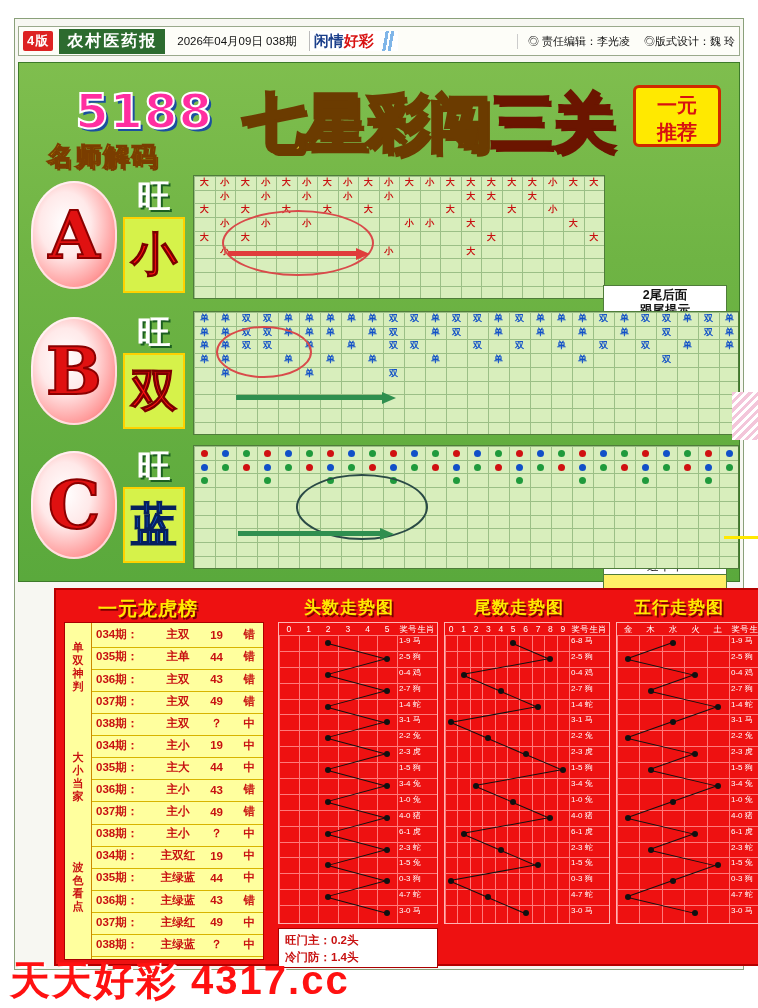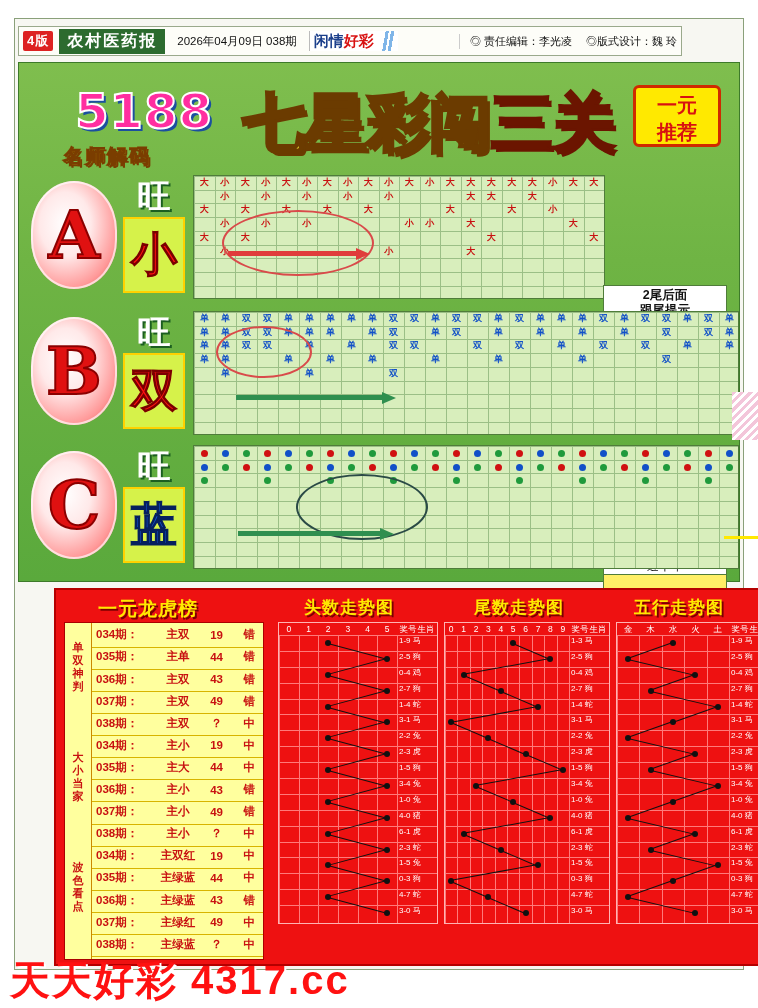--- a/index.html
+++ b/index.html
@@ -12,21 +12,21 @@
     position:absolute;left:0;top:0;width:758px;height:1008px;
     background:#ffffff;
   }
   #sheet{
     position:absolute;left:14px;top:18px;width:730px;height:952px;
     background:#f7f7f2;border:1px solid #8aa07a;
     box-sizing:border-box;
   }
   
   #masthead{
-    position:absolute;left:18px;top:26px;width:664px;height:30px;
+    position:absolute;left:18px;top:26px;width:722px;height:30px;
     background:#fdfdf8;border:1px solid #9aa98c;box-sizing:border-box;
     display:flex;align-items:center;gap:6px;padding:0 4px;
   }
   .edition{
     background:#d22;color:#fff;font-weight:bold;font-size:13px;
     padding:1px 4px;border-radius:2px;letter-spacing:1px;
   }
   .paper-name{
     background:#2c6b2f;color:#fff;font-weight:bold;font-size:16px;
     padding:2px 8px;letter-spacing:2px;
@@ -56,22 +56,22 @@
   }
   
   #logo5188{
     position:absolute;left:40px;top:22px;width:170px;height:52px;
     font-size:48px;font-weight:bold;color:#ff2ea0;
     -webkit-text-stroke:2px #fff;text-shadow:3px 3px 0 #1b4fa0;
     letter-spacing:1px;line-height:52px;text-align:center;
     font-family:"DejaVu Sans",sans-serif;
   }
   #masterdecode{
-    position:absolute;left:44px;top:78px;width:170px;height:30px;
-    font-size:20px;font-weight:bold;color:#ffe600;
+    position:absolute;left:28px;top:78px;width:170px;height:30px;
+    font-size:26px;font-weight:bold;color:#ffe600;
     -webkit-text-stroke:1px #7a3d00;text-shadow:2px 2px 0 #7a3d00;
     letter-spacing:2px;line-height:30px;
   }
   #bigtitle{
     position:absolute;left:224px;top:20px;width:390px;height:80px;
     font-size:62px;font-weight:bold;line-height:80px;letter-spacing:0px;
     white-space:nowrap;
   }
   #bigtitle .y{color:#fff23a;-webkit-text-stroke:3px #6b3b00;text-shadow:4px 4px 0 #6b3b00;}
   #bigtitle .r{color:#ff2020;-webkit-text-stroke:3px #6b1500;text-shadow:4px 4px 0 #6b1500;}
@@ -827,21 +827,21 @@
           <div class="th" style="left: 85px;">7</div>
           <div class="vline" style="left: 86.8px; top: 12px; height: 288px;"></div>
           <div class="th" style="left: 97.4px;">8</div>
           <div class="vline" style="left: 99.2px; top: 12px; height: 288px;"></div>
           <div class="th" style="left: 109.8px;">9</div>
           <div class="vline" style="left: 111.6px; top: 12px; height: 288px;"></div>
           <div class="th" style="left: 126px; width: 18px;">奖号</div>
           <div class="th" style="left: 144px; width: 18px;">生肖</div>
           <div class="vline" style="left: 124px; top: 12px; height: 288px;"></div>
           <div class="hline" style="left: 0px; top: 12px; width: 164px;"></div>
-          <div class="tsx" style="left: 126px; top: 13px;">1-3  马</div>
+          <div class="tsx" style="left: 126px; top: 13px;">6-8  马</div>
           <div class="tdot" style="left: 65.2px; top: 16.9444px;"></div>
           <div class="hline" style="left: 0px; top: 27.8889px; width: 164px;"></div>
           <div class="tsx" style="left: 126px; top: 28.8889px;">2-5  狗</div>
           <div class="tdot" style="left: 102.4px; top: 32.8333px;"></div>
           <div class="tseg" style="left: 68.2px; top: 19.9444px; width: 40.4512px; transform: rotate(23.1283deg);"></div>
           <div class="hline" style="left: 0px; top: 43.7778px; width: 164px;"></div>
           <div class="tsx" style="left: 126px; top: 44.7778px;">0-4  鸡</div>
           <div class="tdot" style="left: 15.6px; top: 48.7222px;"></div>
           <div class="tseg" style="left: 105.4px; top: 35.8333px; width: 88.2423px; transform: rotate(169.627deg);"></div>
           <div class="hline" style="left: 0px; top: 59.6667px; width: 164px;"></div>
@@ -988,18 +988,22 @@
           <div class="tsx" style="left: 114px; top: 267.222px;">4-7  蛇</div>
           <div class="tdot" style="left: 8.2px; top: 271.167px;"></div>
           <div class="tseg" style="left: 56px; top: 258.278px; width: 47.5342px; transform: rotate(160.472deg);"></div>
           <div class="hline" style="left: 0px; top: 282.111px; width: 152px;"></div>
           <div class="tsx" style="left: 114px; top: 283.111px;">3-0  马</div>
           <div class="tdot" style="left: 75.4px; top: 287.056px;"></div>
           <div class="tseg" style="left: 11.2px; top: 274.167px; width: 69.0529px; transform: rotate(13.3028deg);"></div>
         </div>
       </div>
 
+    <div class="tipbox" style="left:222px;top:338px;width:160px;">
+      <div>旺门主：0.2头</div>
+      <div>冷门防：1.4头</div>
+    </div>
   </div>
 
   <div id="stripe"></div>
   <div id="ylinetiny"></div>
   <div id="watermark">天天好彩 4317.cc</div>
 </div>
 
 </body></html>

